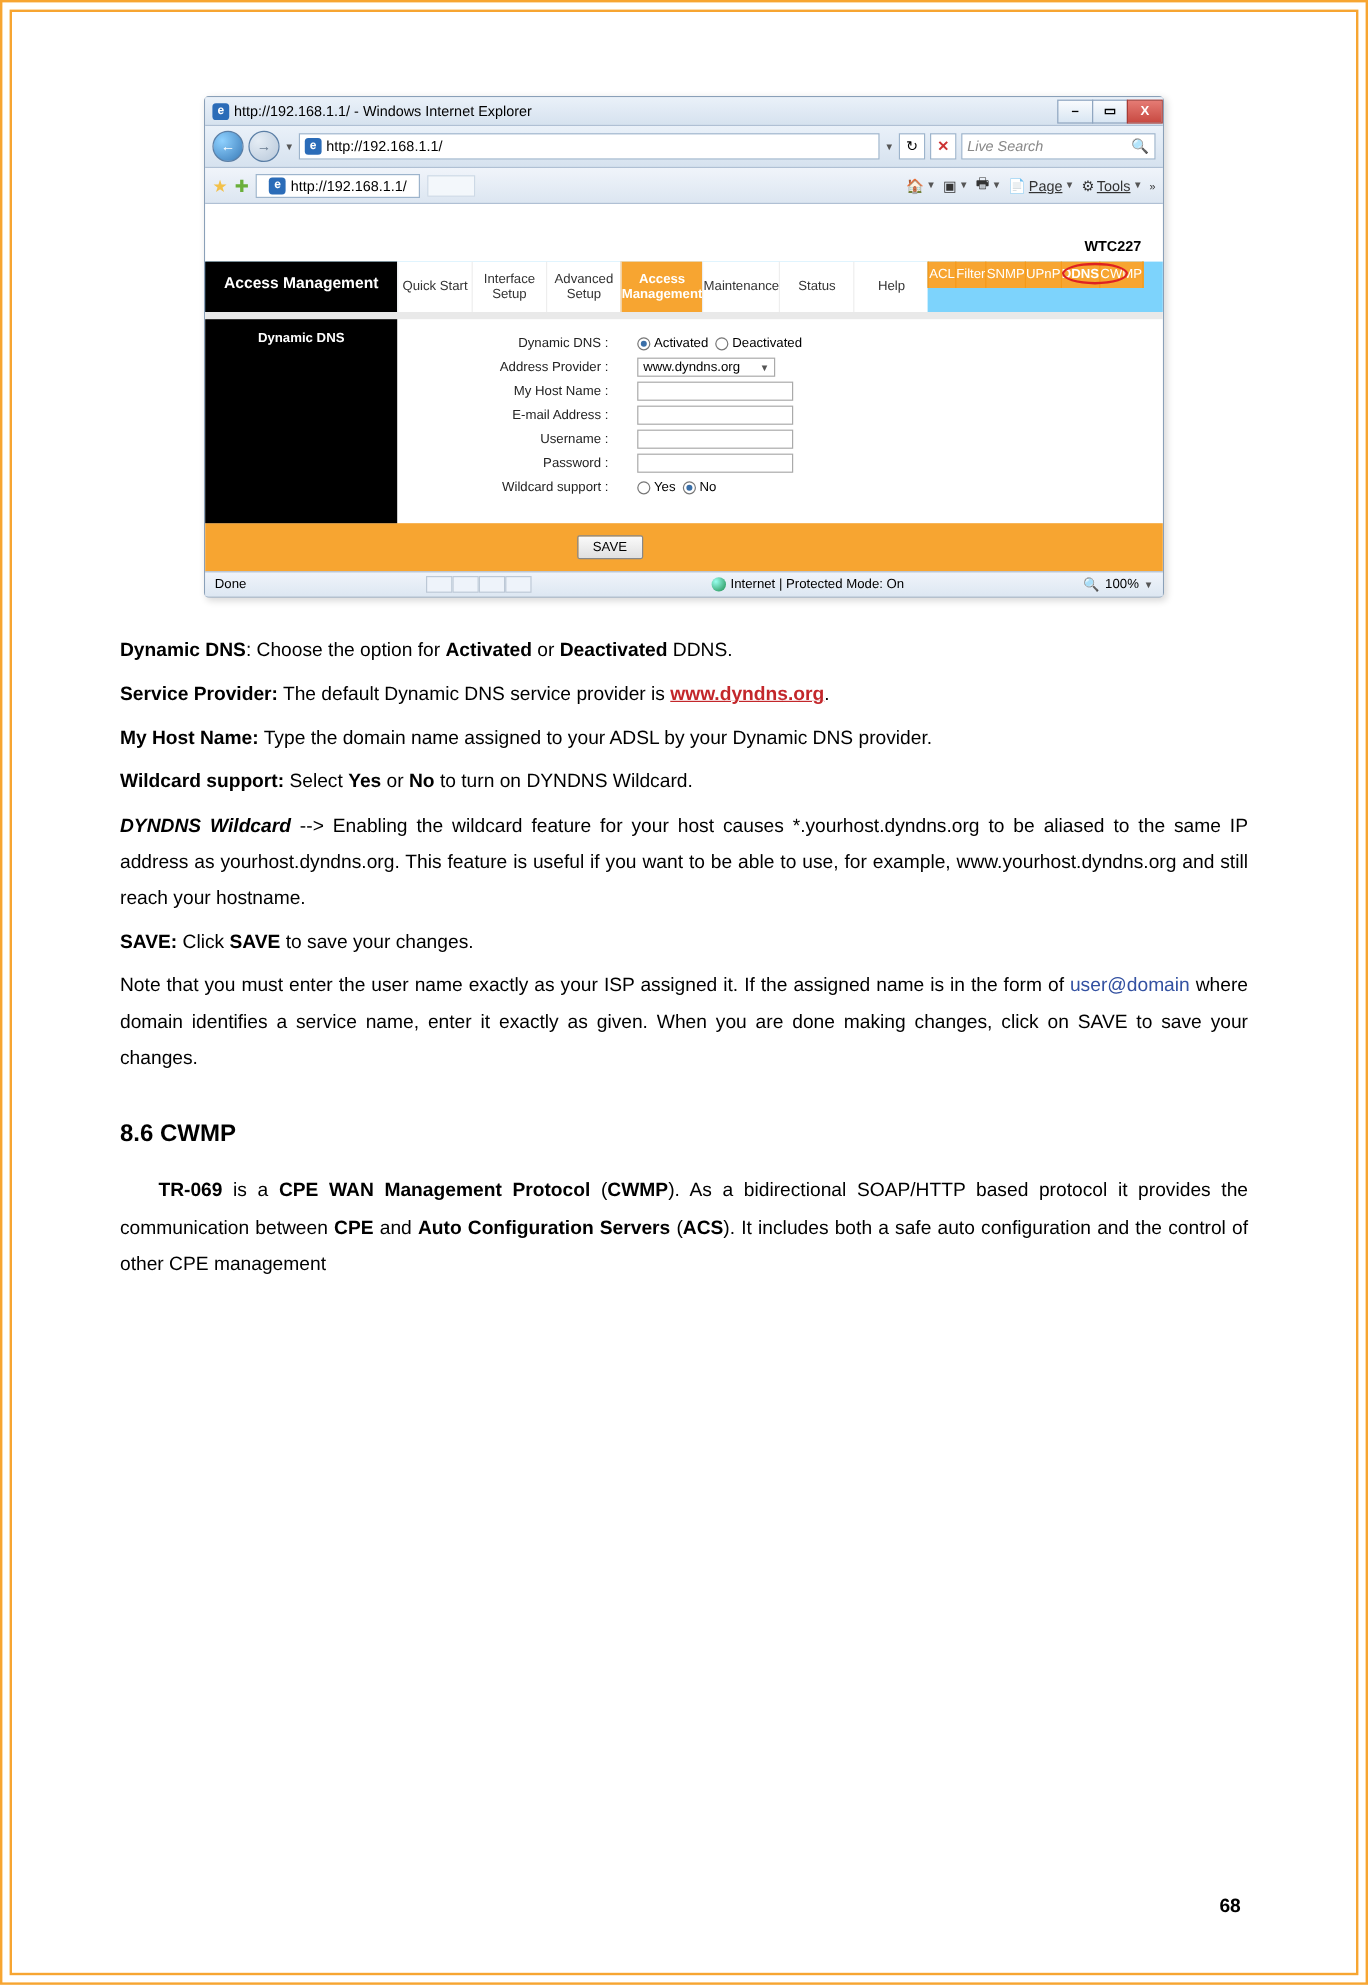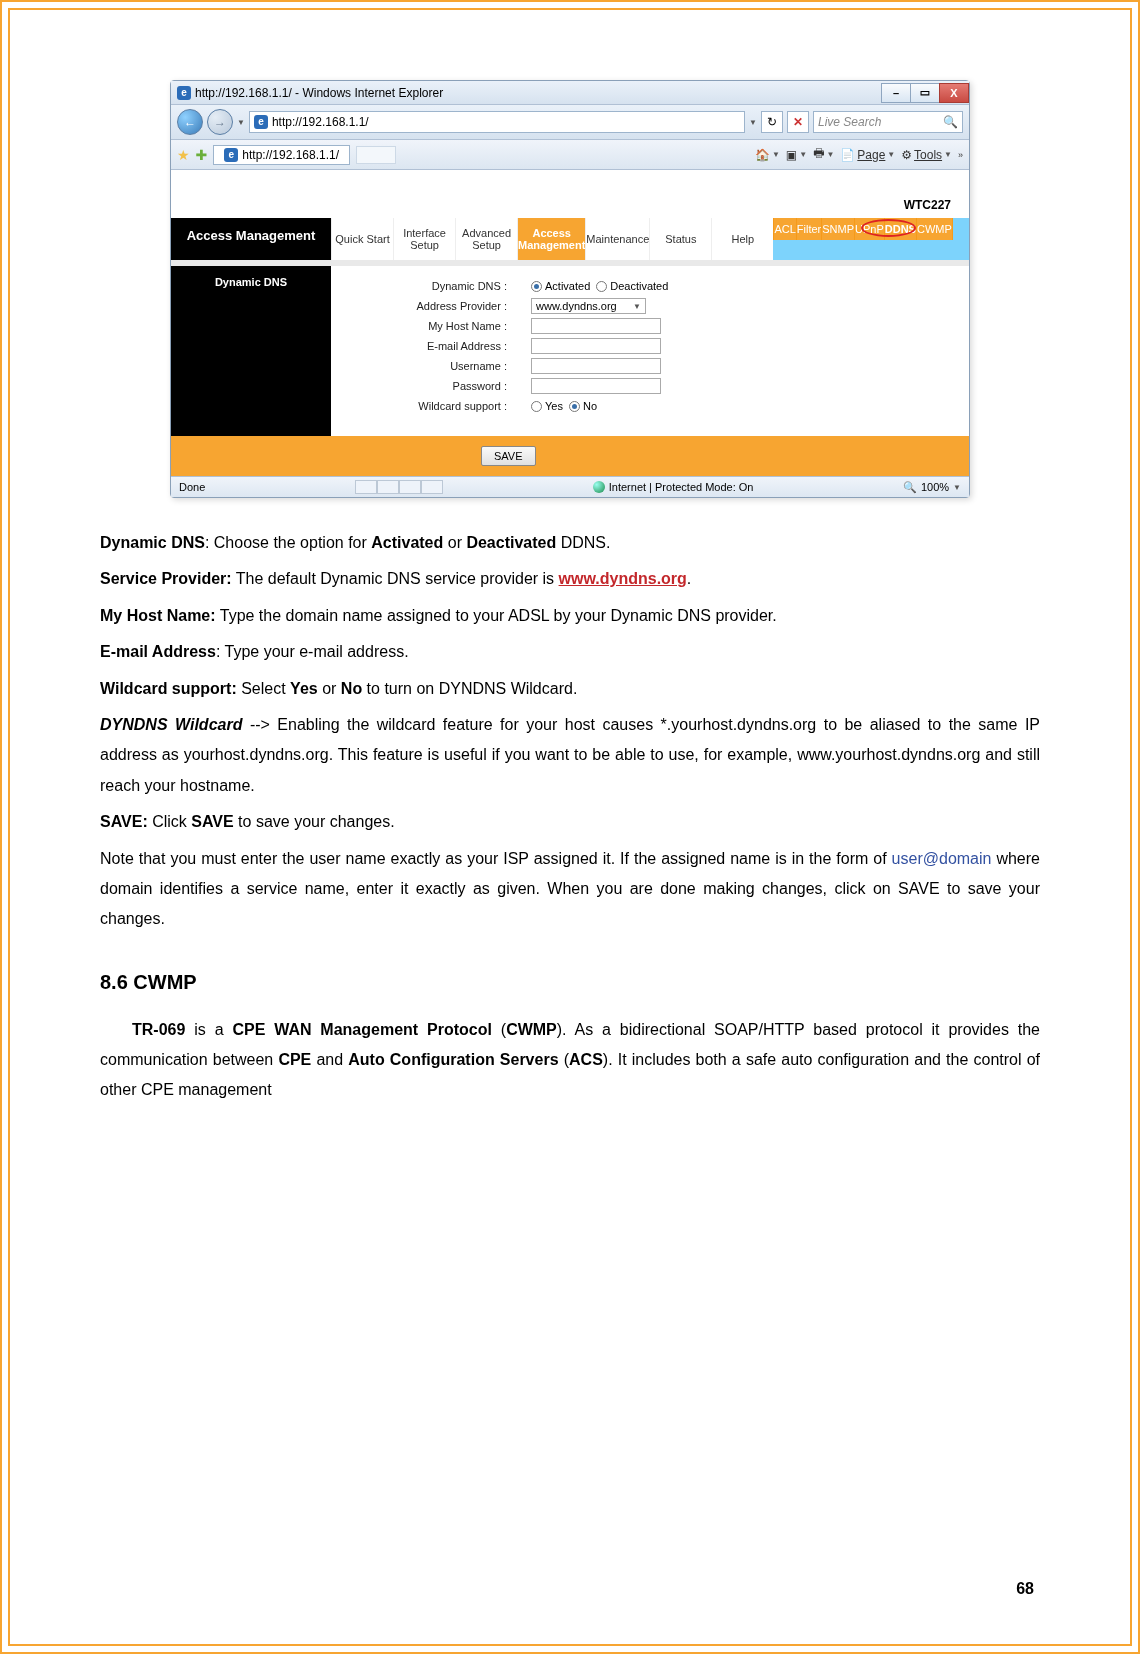--- a/index.html
+++ b/index.html
@@ -82,21 +82,21 @@
     display:flex; align-items:center; justify-content:center;
     color:#fff; font-weight:bold;
   }
   .navcircle.fwd { background: radial-gradient(circle at 30% 30%, #e5edf5, #b8c8da); color:#6a7c90;}
   .addrinput {
     flex:1; height:22px; background:#fff; border:1px solid #9db4cc;
     display:flex; align-items:center; padding:0 4px; gap:4px;
   }
   .small-icon { width:14px; height:14px; display:inline-flex; align-items:center; justify-content:center; font-size:10px;}
   .x-btn { width:22px; height:22px; border:1px solid #9db4cc; background:#fff; display:flex;align-items:center;justify-content:center;}
-  .searchbox { width:150px; height:22px; border:1px solid #9db4cc; background:#fff; display:flex;align-items:center; padding:0 4px; color:#888; font-style:italic; justify-content:space-between;}
+  .searchbox { width:162px; height:22px; border:1px solid #9db4cc; background:#fff; display:flex;align-items:center; padding:0 4px; color:#888; font-style:italic; justify-content:space-between;}
   .mag { color:#4a80c0; font-style:normal;}
   .favbar {
     display:flex; align-items:center; justify-content:space-between;
     background: linear-gradient(#f0f4fa,#dce6f1);
     border-bottom:1px solid #b0c0d4;
     padding: 4px 6px;
   }
   .favleft { display:flex; align-items:center; gap:6px;}
   .star { color:#f2c14a; font-size:14px;}
   .tab {
@@ -111,21 +111,21 @@
   .tabs-row { display:flex; background:#7dd3fc; }
   .side-black {
     width: 160px; background:#000; color:#fff; text-align:center;
     font-weight:bold; font-size:13px; padding:10px 4px;
   }
   .main-tabs { flex:1; display:flex; flex-direction:row;}
   .topnav { display:flex; height:42px; background:#fff;}
   .topnav-item { flex:1; display:flex; align-items:center; justify-content:center; text-align:center; font-size:11px; color:#333; line-height:1.1; border-left:1px solid #eee;}
   .topnav-item.active { background:#f7a531; color:#fff; font-weight:bold;}
   .subnav { display:flex; height:22px; background:#f7a531;}
-  .subnav-item { flex:1; display:flex;align-items:center;justify-content:flex-end; color:#fff; font-size:11px; border-left:1px solid #f59a1a;}
+  .subnav-item { flex:1; display:flex;align-items:center;justify-content:flex-start; color:#fff; font-size:11px; border-left:1px solid #f59a1a;}
   .subnav-item.active { color:#fff; font-weight:bold; }
   .subnav-item.circled { position:relative; }
   .circle-ring { position:absolute; border:2px solid #d22; border-radius:50%; width:55px; height:18px; top:1px; }
   .form-area { display:flex; }
   .form-side {
     width:160px; background:#000; color:#fff; font-weight:bold; font-size:11px;
     display:flex; justify-content:center; padding-top:10px;
   }
   .form-main { flex:1; padding:10px 10px 10px 10px; font-size:11px;}
   .form-row { display:flex; align-items:center; height:20px; }
@@ -358,21 +358,20 @@
         <span>100%</span>
         <span class="tri">▼</span>
       </div>
     </div>
   </div>
 
   <div class="doc-text">
     <p><strong>Dynamic DNS</strong><span>: Choose the option for </span><strong>Activated</strong><span> or </span><strong>Deactivated</strong><span> DDNS.</span></p>
     <p><strong>Service Provider:</strong><span> The default Dynamic DNS service provider is </span><a class="link-red"> <span>www.dyndns.org</span></a><span>.</span></p>
     <p><strong>My Host Name:</strong><span> Type the domain name assigned to your ADSL by your Dynamic DNS provider.</span></p>
-    <p><strong>E-mail Address</strong><span>: Type your e-mail address.</span></p>
     <p><strong>Wildcard support:</strong><span> Select </span><strong>Yes</strong><span> or </span><strong>No</strong><span> to turn on DYNDNS Wildcard.</span></p>
     <p style="text-align:justify;"><strong><em>DYNDNS Wildcard</em></strong><span> --&gt; Enabling the wildcard feature for your host causes *.yourhost.dyndns.org to be aliased to the same IP address as yourhost.dyndns.org. This feature is useful if you want to be able to use, for example, www.yourhost.dyndns.org and still reach your hostname.</span></p>
     <p><strong>SAVE:</strong><span> Click </span><strong>SAVE</strong><span> to save your changes.</span></p>
     <p style="text-align:justify;"><span>Note that you must enter the user name exactly as your ISP assigned it. If the assigned name is in the form of </span><span class="link-blue">user@domain</span><span> where domain identifies a service name, enter it exactly as given. When you are done making changes, click on SAVE to save your changes.</span></p>
 
     <div class="section-h">8.6 CWMP</div>
 
     <p class="indent-p"><strong>TR-069</strong><span> is a </span><strong>CPE WAN Management Protocol</strong><span> (</span><strong>CWMP</strong><span>). As a bidirectional SOAP/HTTP based protocol it provides the communication between </span><strong>CPE</strong><span> and </span><strong>Auto Configuration Servers</strong><span> (</span><strong>ACS</strong><span>). It includes both a safe auto configuration and the control of other CPE management</span></p>
   </div>
 

